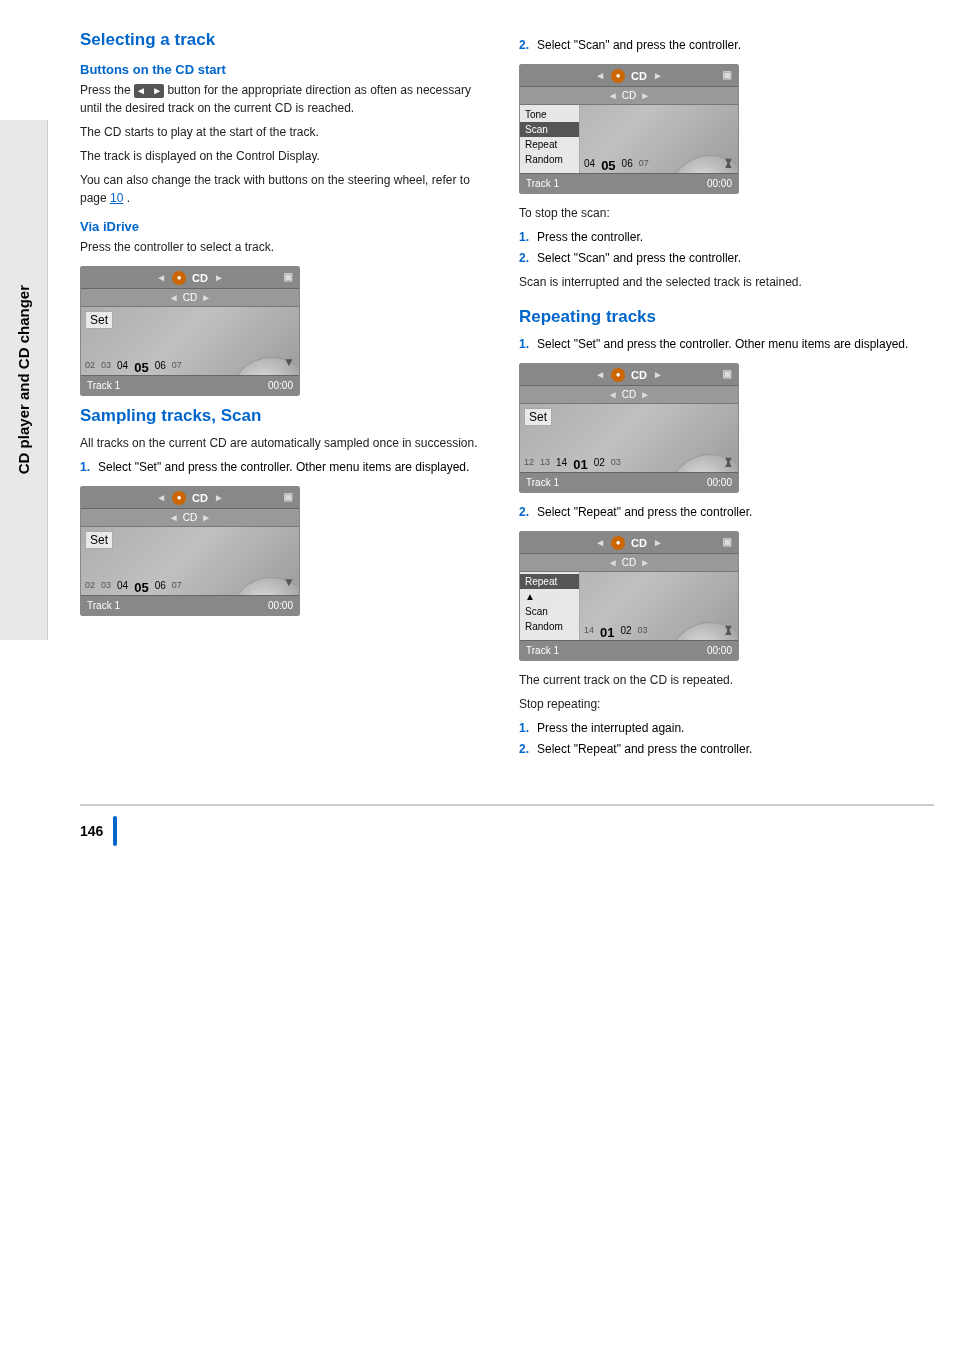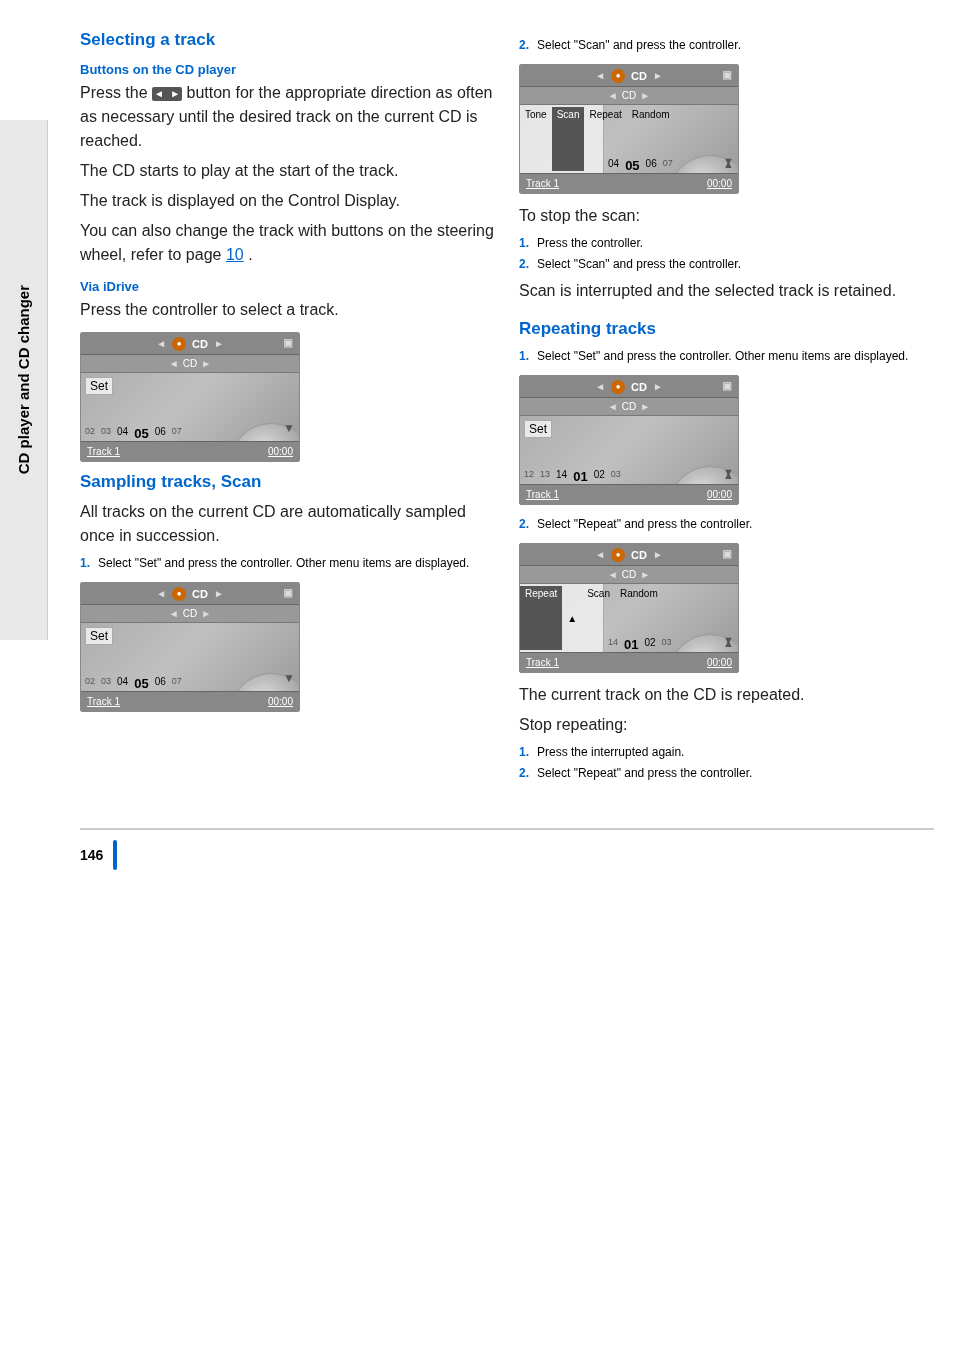--- a/index.html
+++ b/index.html
@@ -68,21 +68,21 @@
     .subsection-title {
       font-size: 13px;
       font-weight: bold;
       color: #0066cc;
       margin-bottom: 4px;
       margin-top: 12px;
     }
 
     
     .body-text {
-      font-size: 16px;
+      font-size: 12px;
       line-height: 1.5;
       margin-bottom: 6px;
       color: #222;
     }
 
     
     .numbered-list {
       list-style: none;
       margin: 6px 0;
     }
@@ -138,25 +138,25 @@
       font-size: 10px;
       color: #fff;
       border-bottom: 1px solid #777;
     }
     .cd-body {
       flex: 1;
       display: flex;
       position: relative;
     }
     .cd-menu {
-      width: 84px;
+      width: 60px;
       background: rgba(240,240,240,0.85);
       border-right: 1px solid #aaa;
       display: flex;
-      flex-direction: row;
+      flex-direction: column;
       padding: 2px 0;
     }
     .cd-menu-item {
       font-size: 10px;
       padding: 2px 5px;
       color: #000;
       cursor: default;
     }
     .cd-menu-item.selected {
       background: #555;
@@ -207,21 +207,20 @@
     .cd-bottom-bar {
       height: 20px;
       background: #888;
       display: flex;
       align-items: center;
       justify-content: space-between;
       padding: 0 6px;
       font-size: 10px;
       color: #fff;
       border-top: 1px solid #666;
-      text-decoration: underline;
     }
     .cd-label-box {
       background: rgba(240,240,240,0.9);
       border: 1px solid #aaa;
       font-size: 12px;
       padding: 1px 4px;
       color: #000;
     }
 
     
@@ -309,21 +308,21 @@
 </div>
 
 <div class="main-content">
   <div class="two-col">
 
     <div class="left-col">
 
       <div>
         <div class="section-title">Selecting a track</div>
 
-        <div class="subsection-title">Buttons on the CD player</div>
+        <div class="subsection-title">Buttons on the CD start</div>
         <p class="body-text">
           <span>Press the</span>
           <span class="arrow-icon"></span>
           <span>button for the appropriate direction as often as necessary until the desired track on the current CD is reached.</span>
         </p>
         <p class="body-text">The CD starts to play at the start of the track.</p>
         <p class="body-text">The track is displayed on the Control Display.</p>
         <p class="body-text">
           <span>You can also change the track with buttons on the steering wheel, refer to page</span>
           <span class="link-text">10</span>

